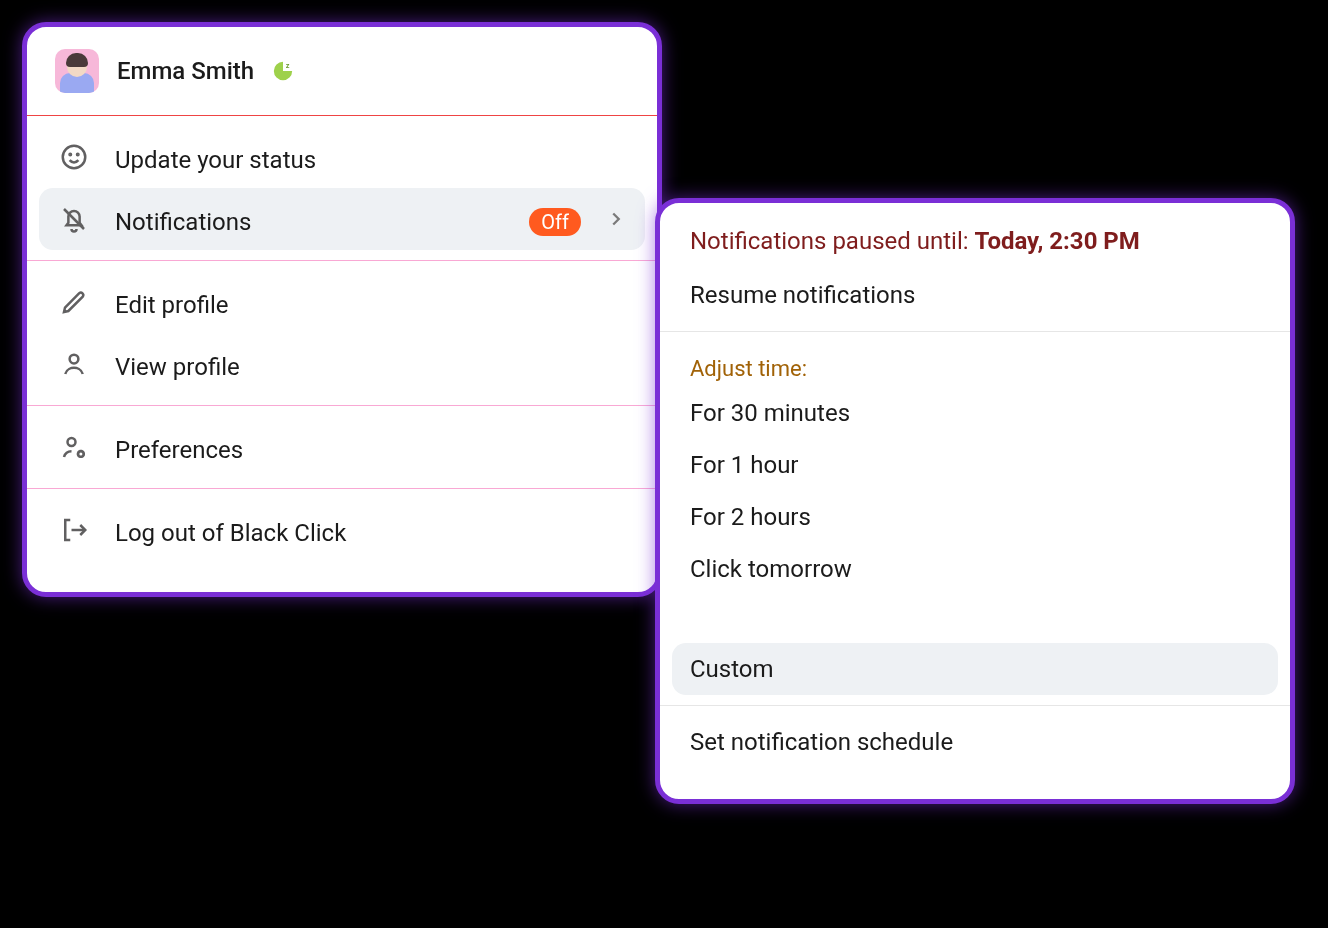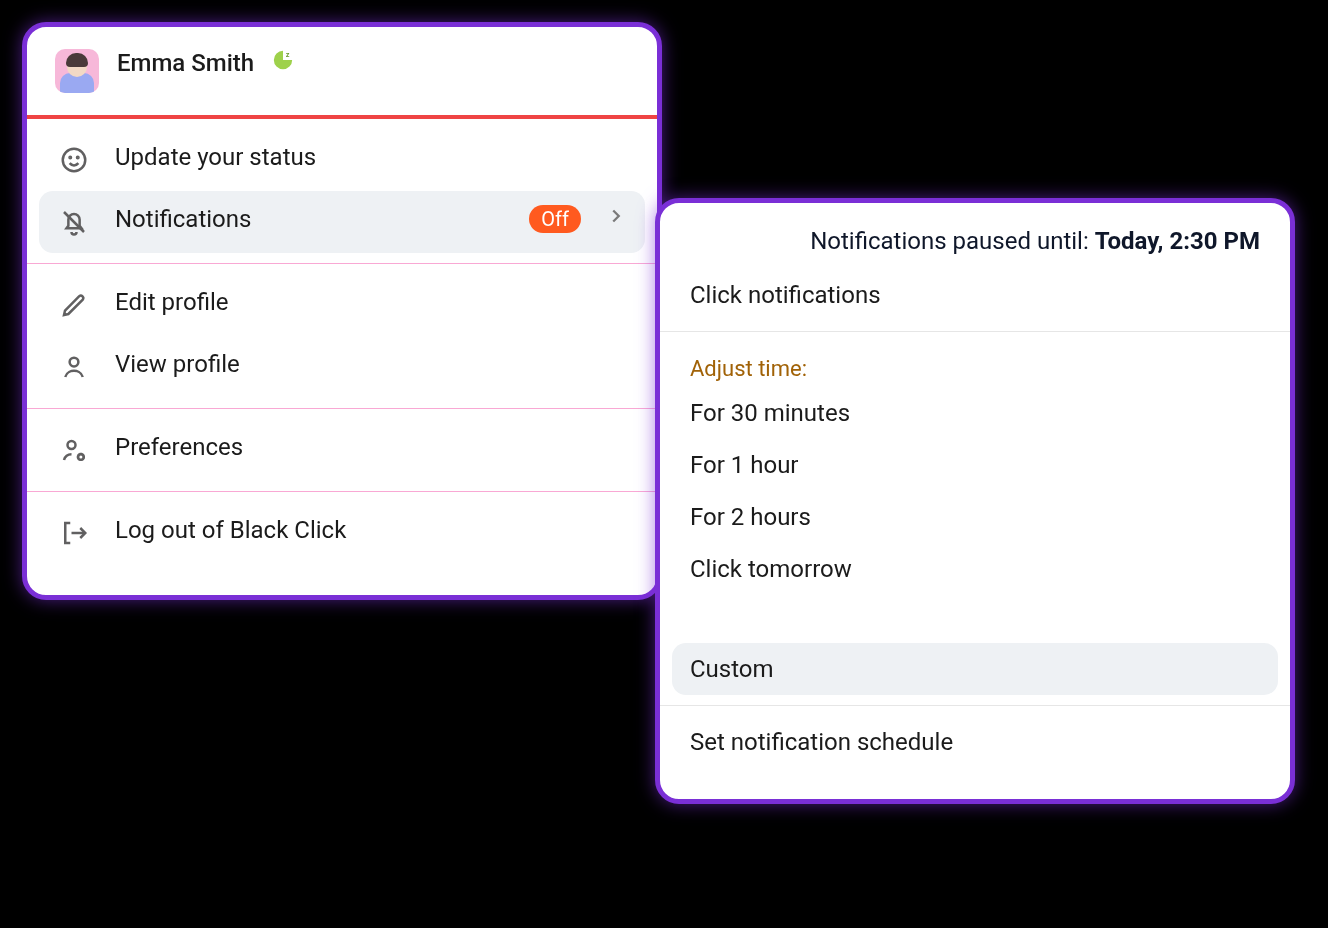--- a/index.html
+++ b/index.html
@@ -24,24 +24,24 @@
       padding: 0;
     }
     .panel-right {
       left: 655px;
       top: 198px;
       width: 640px;
       padding: 0;
     }
     .header {
       display: flex;
-      align-items: flex-start;
+      align-items: center;
       gap: 18px;
       padding: 22px 28px 22px 28px;
-      border-bottom: 4px solid #ef4444;
+      border-bottom: 1px solid #ef4444;
     }
     .avatar {
       width: 44px;
       height: 44px;
       border-radius: 10px;
       background: #f7b8d9;
       display: flex;
       align-items: flex-end;
       justify-content: center;
       overflow: hidden;
@@ -76,21 +76,21 @@
       height: 22px;
       position: relative;
     }
     .status-dot svg { width: 22px; height: 22px; display:block; }
     .section {
       padding: 10px 12px;
     }
     .section + .section { border-top: 1px solid #f9a8d4; }
     .menu-item {
       display: flex;
-      align-items: flex-start;
+      align-items: flex-end;
       gap: 24px;
       padding: 14px 18px;
       border-radius: 14px;
       color: #1b1b1b;
       font-size: 24px;
       cursor: pointer;
     }
     .menu-item .icon-slot {
       width: 34px;
       height: 34px;
@@ -113,22 +113,21 @@
       border-radius: 999px;
     }
     .chevron { color: #7a7a7a; }
     .chevron svg { width: 22px; height: 22px; }
     
     .r-section { padding: 10px 12px; }
     .r-section + .r-section { border-top: 1px solid #e6e6e6; }
     .r-line {
       padding: 14px 18px;
       font-size: 24px;
-      color: #0f172a;
-      text-align: right;
+      color: #7f1d1d;
     }
     .r-line .bold { font-weight: 700; }
     .r-muted {
       padding: 14px 18px 6px 18px;
       font-size: 22px;
       color: #a16207;
     }
     .r-item {
       padding: 12px 18px;
       font-size: 24px;
@@ -238,21 +237,21 @@
     </div>
   </div>
 </div>
 
 <div class="panel panel-right">
   <div class="r-section">
     <div class="r-line">
       <span>Notifications paused until: </span><span class="bold">Today, 2:30 PM</span>
     </div>
     <div class="r-item">
-      <span>Click notifications</span>
+      <span>Resume notifications</span>
     </div>
   </div>
 
   <div class="r-section">
     <div class="r-muted">Adjust time:</div>
     <div id="adjust-options">
         <div class="r-item"><span>For 30 minutes</span></div>
         <div class="r-item"><span>For 1 hour</span></div>
         <div class="r-item"><span>For 2 hours</span></div>
         <div class="r-item"><span>Click tomorrow</span></div>

